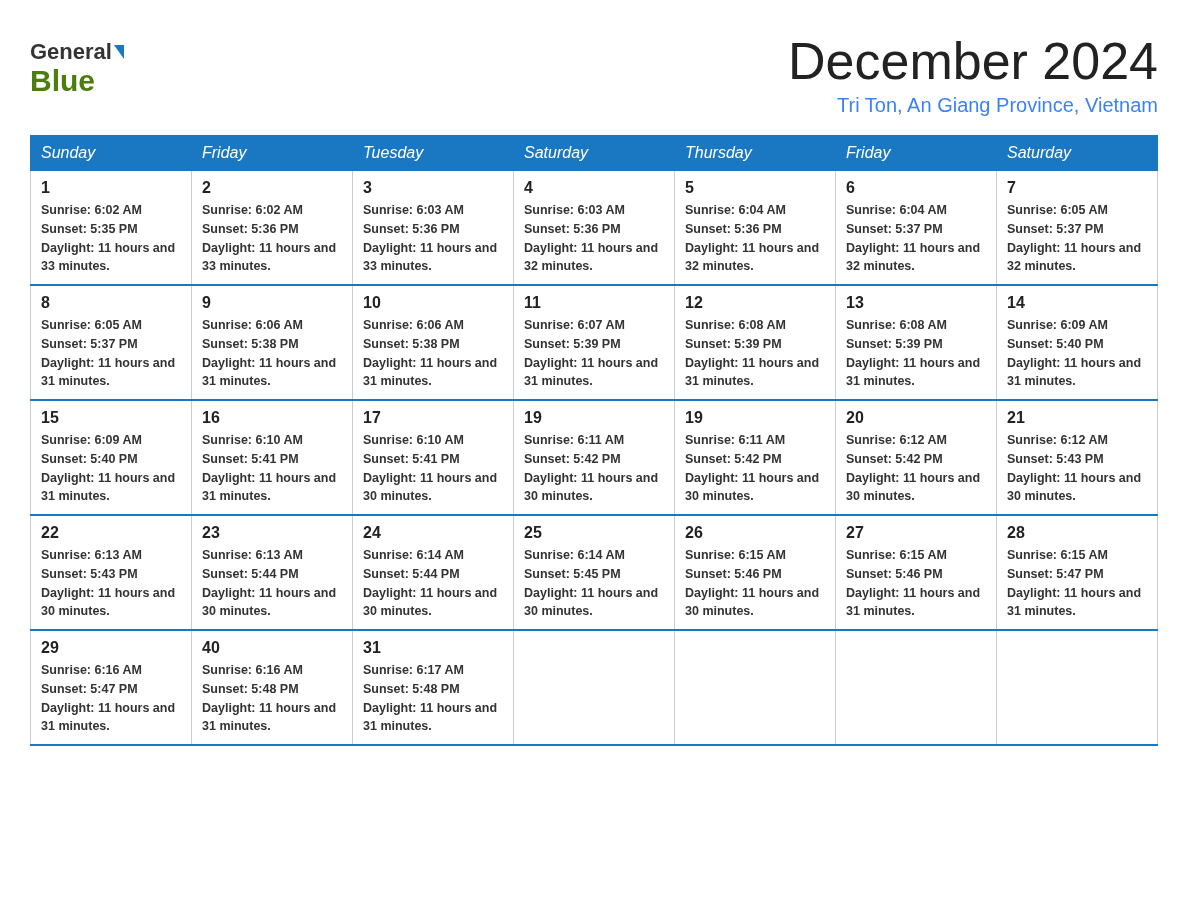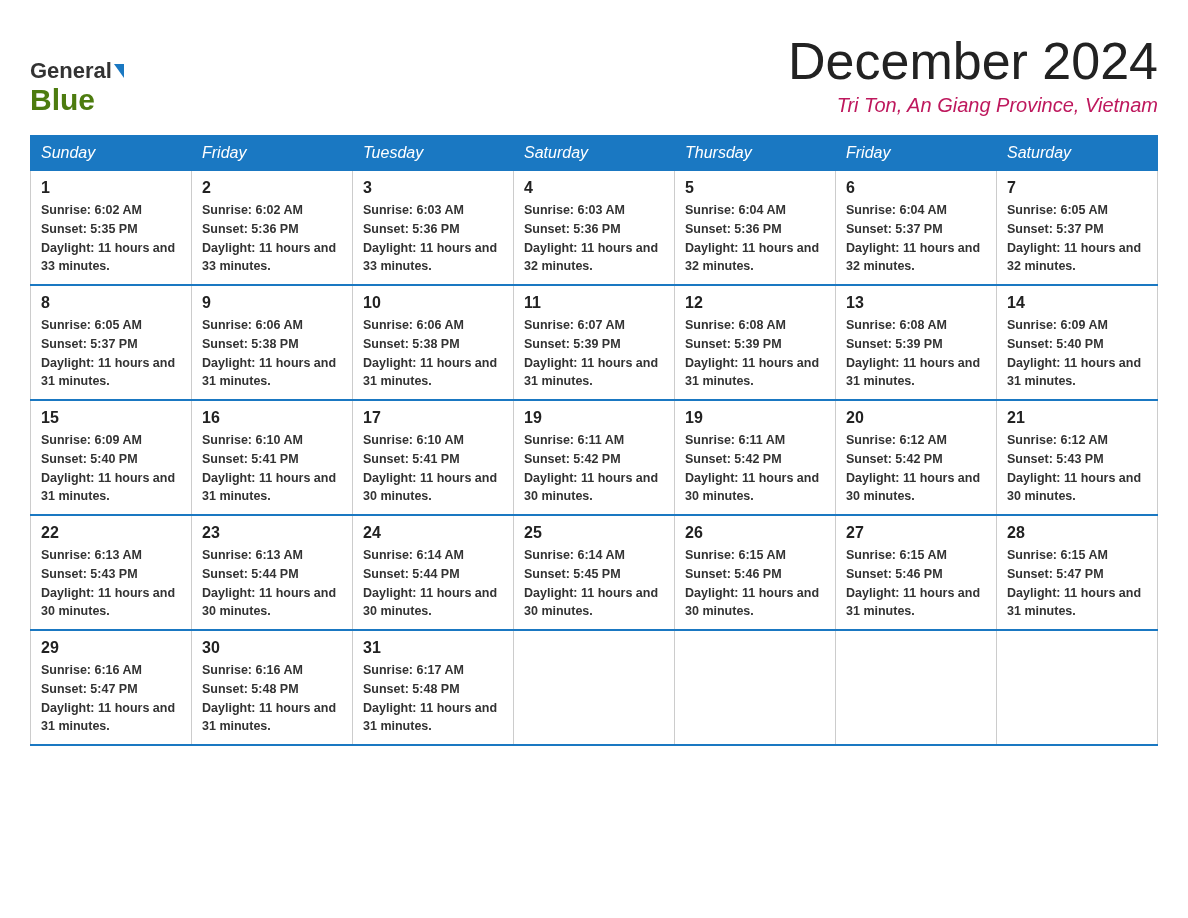--- a/index.html
+++ b/index.html
@@ -5,21 +5,21 @@
     * { box-sizing: border-box; margin: 0; padding: 0; }
     body {
       font-family: Arial, sans-serif;
       background: #fff;
       padding: 20px 30px;
       color: #222;
     }
     .header {
       display: flex;
       justify-content: space-between;
-      align-items: flex-end;
+      align-items: center;
       margin-bottom: 18px;
     }
     .logo {
       display: flex;
       flex-direction: column;
       align-items: flex-start;
     }
     .logo-text {
       font-size: 22px;
       font-weight: bold;
@@ -41,23 +41,22 @@
     }
     .month-title {
       font-size: 52px;
       font-weight: normal;
       color: #222;
       line-height: 1.1;
       margin-top: 13px;
     }
     .location {
       font-size: 20px;
-      color: #be185d;
+      color: #3b82f6;
       margin-top: 4px;
-      font-style: italic;
     }
     table {
       width: 100%;
       border-collapse: collapse;
     }
     thead th {
       background: #1a78c2;
       color: #fff;
       padding: 8px 10px;
       font-size: 16px;
@@ -239,21 +238,21 @@
           <div class="day-num">28</div>
           <div class="day-info">Sunrise: 6:15 AM<br>Sunset: 5:47 PM<br>Daylight: 11 hours and 31 minutes.</div>
         </td>
       </tr>
       <tr>
         <td>
           <div class="day-num">29</div>
           <div class="day-info">Sunrise: 6:16 AM<br>Sunset: 5:47 PM<br>Daylight: 11 hours and 31 minutes.</div>
         </td>
         <td>
-          <div class="day-num">30</div>
+          <div class="day-num">40</div>
           <div class="day-info">Sunrise: 6:16 AM<br>Sunset: 5:48 PM<br>Daylight: 11 hours and 31 minutes.</div>
         </td>
         <td>
           <div class="day-num">31</div>
           <div class="day-info">Sunrise: 6:17 AM<br>Sunset: 5:48 PM<br>Daylight: 11 hours and 31 minutes.</div>
         </td>
         <td class="empty"></td>
         <td class="empty"></td>
         <td class="empty"></td>
         <td class="empty"></td>

